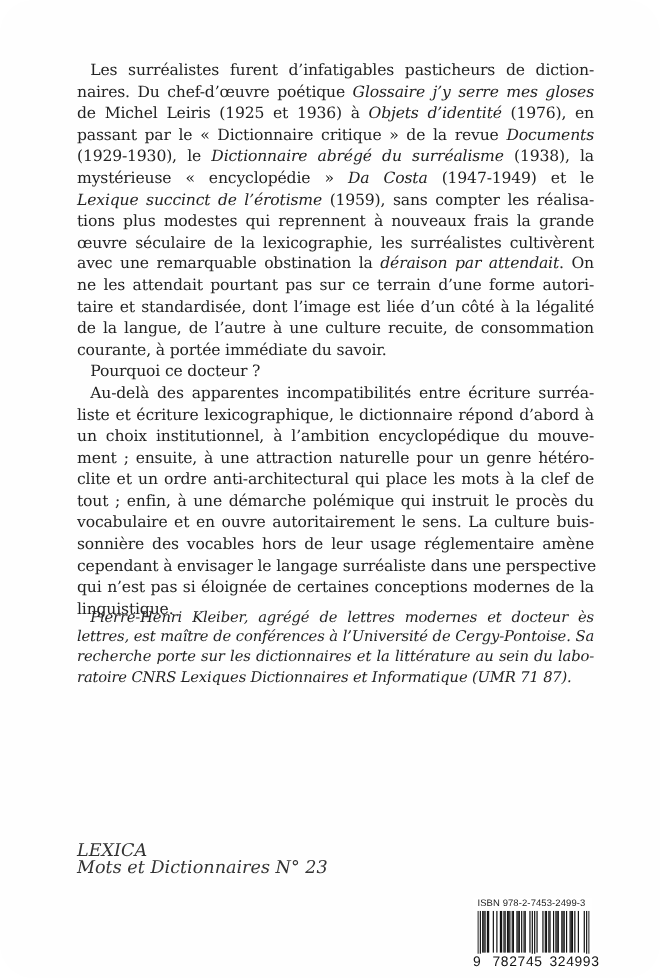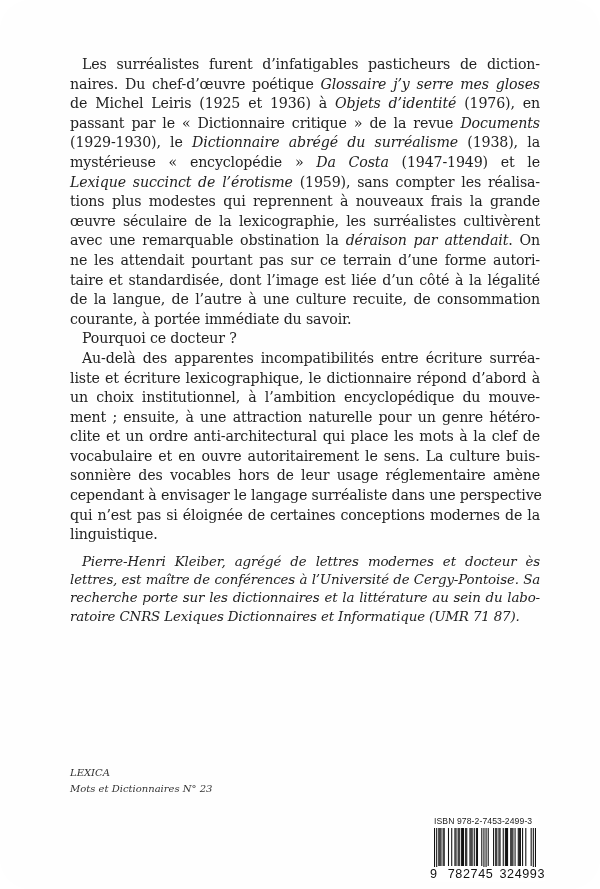--- a/index.html
+++ b/index.html
@@ -4,21 +4,21 @@
 <style>
   html, body { margin: 0; padding: 0; background: #ffffff; }
   body { width: 600px; height: 889px; position: relative; overflow: hidden; color: #1a1a1a; }
   .page { position: absolute; left: 0; top: 0; width: 600px; height: 889px; background: #fefefe; border-radius: 30px; }
   .col { position: absolute; left: 70px; width: 470px; font-family: "DejaVu Serif", serif; font-size: 14.2px; line-height: 19.6px; letter-spacing: -0.15px; color: #222; }
   .main { top: 55px; }
   .line { display: block; white-space: nowrap; text-align: justify; text-align-last: justify; width: 470px; }
   .line.last { text-align-last: left; }
   i { font-style: italic; }
   .bio { top: 553px; font-style: italic; font-size: 13.4px; line-height: 18.2px; }
-  .series { position: absolute; left: 70px; top: 765px; font-family: "DejaVu Serif", serif; font-style: italic; font-size: 10px; line-height: 16px; color: #333; }
+  .series { position: absolute; left: 70px; top: 765px; font-family: "DejaVu Serif", serif; font-style: italic; font-size: 16px; line-height: 16px; color: #333; }
   .barcode { position: absolute; left: 430px; top: 768px; width: 108px; height: 66px; background: #fff; margin-top: 48px; }
   .isbn-text { position: absolute; left: 4px; top: 0; font-family: "Liberation Sans", sans-serif; font-size: 8.6px; color: #222; white-space: nowrap; letter-spacing: 0.1px; }
   .bars { position: absolute; left: 4px; top: 12px; width: 102px; height: 44px; }
   .ean { position: absolute; left: 0; top: 51px; font-family: "Liberation Sans", sans-serif; font-size: 12.6px; color: #111; white-space: nowrap; letter-spacing: 0.6px; background: transparent; }
   .ean span { background: #fff; }
 </style>
 </head>
 <body>
 
 <div class="page">
@@ -37,20 +37,21 @@
       <span class="line"><span>ne les attendait pourtant pas sur ce terrain d’une forme autori-</span></span>
       <span class="line"><span>taire et standardisée, dont l’image est liée d’un côté à la légalité</span></span>
       <span class="line"><span>de la langue, de l’autre à une culture recuite, de consommation</span></span>
       <span class="line last"><span>courante, à portée immédiate du savoir.</span></span>
       <span class="line last"><span style="display: inline-block; width: 12px;"></span><span>Pourquoi ce docteur ?</span></span>
       <span class="line"><span style="display: inline-block; width: 12px;"></span><span>Au-delà des apparentes incompatibilités entre écriture surréa-</span></span>
       <span class="line"><span>liste et écriture lexicographique, le dictionnaire répond d’abord à</span></span>
       <span class="line"><span>un choix institutionnel, à l’ambition encyclopédique du mouve-</span></span>
       <span class="line"><span>ment ; ensuite, à une attraction naturelle pour un genre hétéro-</span></span>
       <span class="line"><span>clite et un ordre anti-architectural qui place les mots à la clef de</span></span>
+      <span class="line"><span>tout ; enfin, à une démarche polémique qui instruit le procès du</span></span>
       <span class="line"><span>vocabulaire et en ouvre autoritairement le sens. La culture buis-</span></span>
       <span class="line"><span>sonnière des vocables hors de leur usage réglementaire amène</span></span>
       <span class="line"><span>cependant à envisager le langage surréaliste dans une perspective</span></span>
       <span class="line"><span>qui n’est pas si éloignée de certaines conceptions modernes de la</span></span>
       <span class="line last"><span>linguistique.</span></span>
     </div>
 
   <div class="col bio" id="bio-col">
       <span class="line" style="padding-left: 12px; width: 458px;">Pierre-Henri Kleiber, agrégé de lettres modernes et docteur ès</span>
       <span class="line">lettres, est maître de conférences à l’Université de Cergy-Pontoise. Sa</span>

